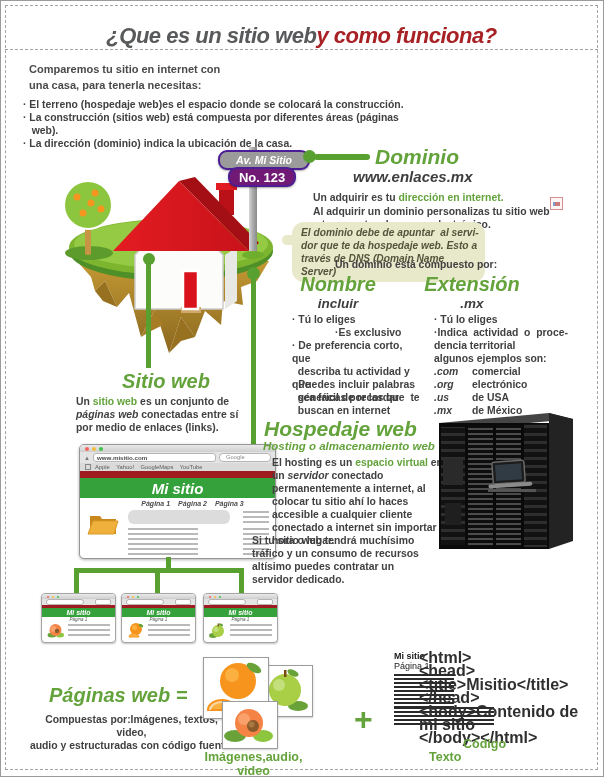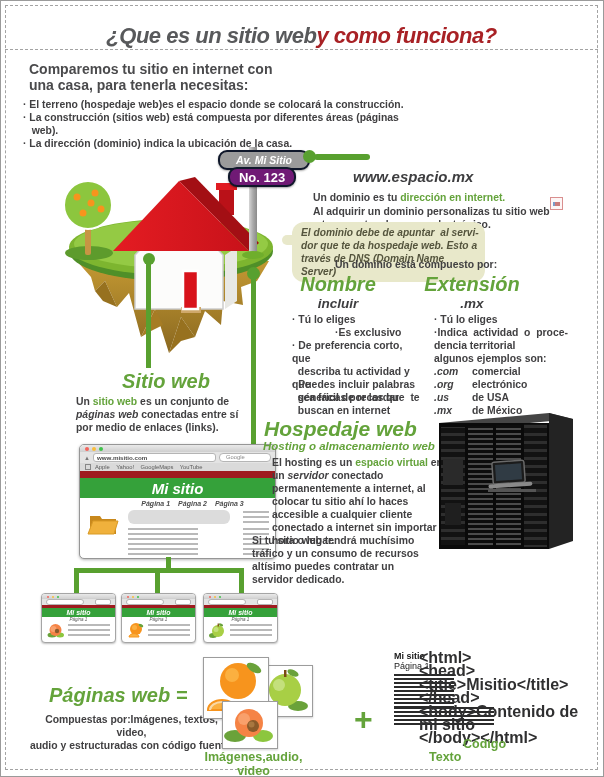--- a/index.html
+++ b/index.html
@@ -10,21 +10,21 @@
   .ctr{text-align:center;}
   .bt{font-size:10.4px;font-weight:bold;color:#414042;line-height:13px;}
   .g{color:#64a33b;}
   .gh{color:#64a33b;font-weight:bold;font-style:italic;}
   .em{font-style:italic;}
   .dashed-frame{position:absolute;left:4px;top:4px;right:5px;bottom:6px;border:1px dashed #a3a3a3;pointer-events:none;}
   .title-band{position:absolute;left:4px;top:4px;right:5px;height:44px;border-bottom:1px dashed #a3a3a3;
               display:flex;align-items:flex-end;justify-content:center;font-size:22px;font-weight:bold;font-style:italic;letter-spacing:-0.5px;}
   .dot{position:absolute;border-radius:50%;background:#58a02f;}
   .cline{position:absolute;background:#58a02f;}
-  .pill{position:absolute;border-radius:9px;border:2px solid #0f172a;display:flex;align-items:center;justify-content:center;
+  .pill{position:absolute;border-radius:9px;border:2px solid #4c1d95;display:flex;align-items:center;justify-content:center;
         color:#fff;font-weight:bold;box-shadow:0 1px 2px rgba(0,0,0,.35);}
   .bubble{position:absolute;background:#e8e8ca;border-radius:12px;color:#54543d;font-style:italic;
           font-size:10.2px;line-height:13px;font-weight:bold;padding:4px 6px 4px 9px;}
   
   .bw{position:absolute;border:1px solid #969696;border-radius:5px;background:#fff;overflow:hidden;box-shadow:0 1px 3px rgba(0,0,0,.3);}
   .bw-title{background:linear-gradient(#e9e9e9,#cfcfcf);display:flex;align-items:center;gap:3px;padding-left:5px;}
   .tdot{width:5px;height:5px;border-radius:50%;display:inline-block;}
   .bw-tool{background:#e4e4e4;display:flex;align-items:center;gap:3px;padding:0 4px;}
   .field{background:#fff;border:1px solid #b5b5b5;border-radius:3px;color:#4a4a4a;overflow:hidden;white-space:nowrap;}
   .bw-marks{background:#dadada;color:#5a5a5a;display:flex;align-items:center;gap:4px;padding-left:5px;}
@@ -44,21 +44,21 @@
 <body>
 
 <div class="page">
   <div class="dashed-frame"></div>
 
   <div class="title-band">
     <span style="color:#58595b">¿Que es un sitio web </span>
     <span style="color:#a82125">y como funciona?</span>
   </div>
 
-  <div class="abs pre" style="left:28px;top:60px;font-size:14px;font-weight:bold;color:#4a4a4c;line-height:16px;">Comparemos tu sitio en internet con
+  <div class="abs pre" style="left:28px;top:60px;font-size:11px;font-weight:bold;color:#4a4a4c;line-height:16px;">Comparemos tu sitio en internet con
 una casa, para tenerla necesitas:</div>
   <div class="abs bt pre" style="left:22px;top:97px;width:420px;">· El terreno (hospedaje web)es el espacio donde se colocará la construcción.</div>
   <div class="abs bt pre" style="left:22px;top:110px;width:420px;">· La construcción (sitios web) está compuesta por diferentes áreas (páginas
    web).</div>
   <div class="abs bt pre" style="left:22px;top:136px;width:420px;">· La dirección (dominio) indica la ubicación de la casa.</div>
 
   <svg class="abs" style="left:42px;top:138px;" width="260" height="232" viewBox="0 0 260 232">
     <defs>
       <linearGradient id="dirt" x1="0" y1="0" x2="0" y2="1">
         <stop offset="0" stop-color="#c59a33"></stop>
@@ -105,23 +105,24 @@
     <rect x="206" y="8" width="8" height="110" fill="url(#pole)"></rect>
     <ellipse cx="210" cy="116" rx="11" ry="4" fill="#6fae2c"></ellipse>
   </svg>
 
   <div class="pill" style="left:217px;top:149px;width:88px;height:16px;background:#9b9b9b;font-size:10.5px;font-style:italic;">Av. Mi Sitio</div>
   <div class="pill" style="left:227px;top:166px;width:64px;height:16px;background:#701a75;font-size:13px;">No. 123</div>
 
   <div class="dot" style="left:302px;top:149px;width:13px;height:13px;"></div>
   <div class="cline" style="left:313px;top:153px;width:56px;height:6px;border-radius:3px;"></div>
 
-  <div class="abs" style="left:352px;top:167px;font-size:15px;font-weight:bold;font-style:italic;color:#3d3d3f;">www.espacio.mx</div>
+  <div class="abs gh" style="left:374px;top:144px;font-size:21px;">Dominio</div>
+  <div class="abs" style="left:352px;top:167px;font-size:15px;font-weight:bold;font-style:italic;color:#3d3d3f;">www.enlaces.mx</div>
   <div class="abs bt" style="left:312px;top:190px;width:250px;">
-    <span>Un dominio es tu </span><span class="g">dirección en internet.</span>
+    <span>Un adquirir es tu </span><span class="g">dirección en internet.</span>
   </div>
   <div class="abs bt" style="left:312px;top:204px;width:250px;">Al adquirir un dominio personalizas tu sitio web</div>
   <div class="abs bt" style="left:312px;top:217px;width:250px;">y tus cuentas de correo electrónico.</div>
 
   <div class="abs" style="left:281px;top:234px;width:18px;height:10px;background:#e8e8ca;border-radius:5px;"></div>
   <div class="bubble pre" style="left:291px;top:221px;width:178px;">El dominio debe de apuntar  al servi-
 dor que te da hospedaje web. Esto a
 través de DNS (Domain Name Server)</div>
 
   <div class="abs bt ctr" style="left:330px;top:257px;width:170px;">Un dominio está compuesto por:</div>

